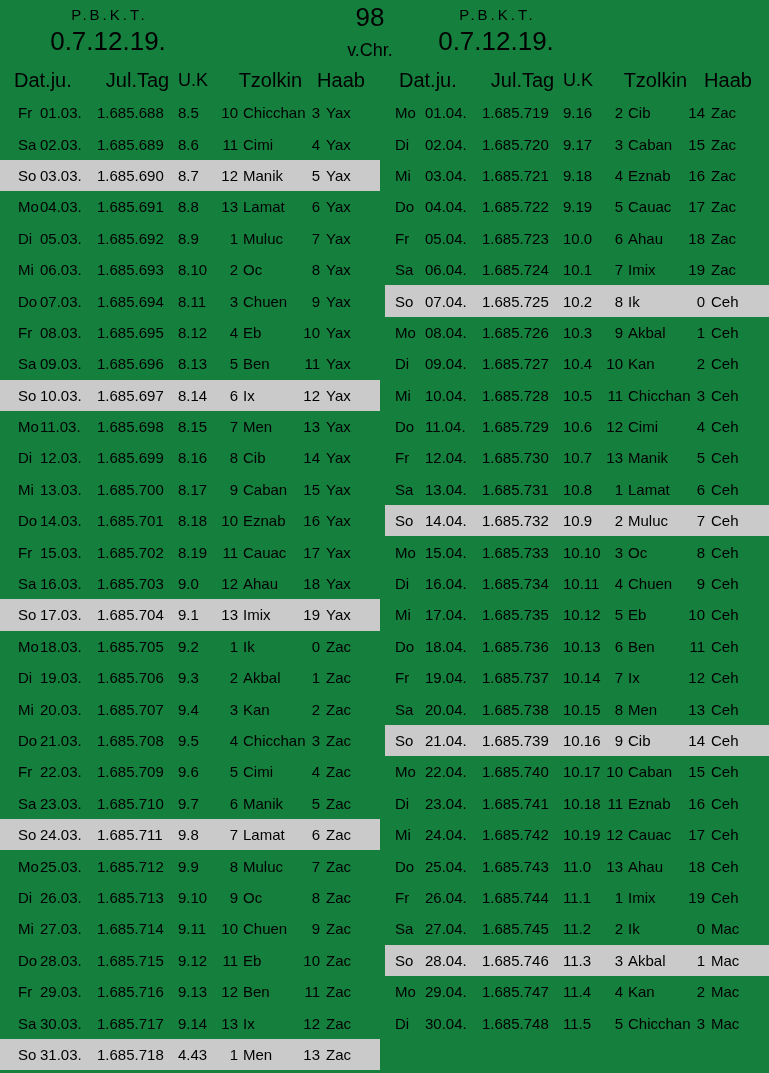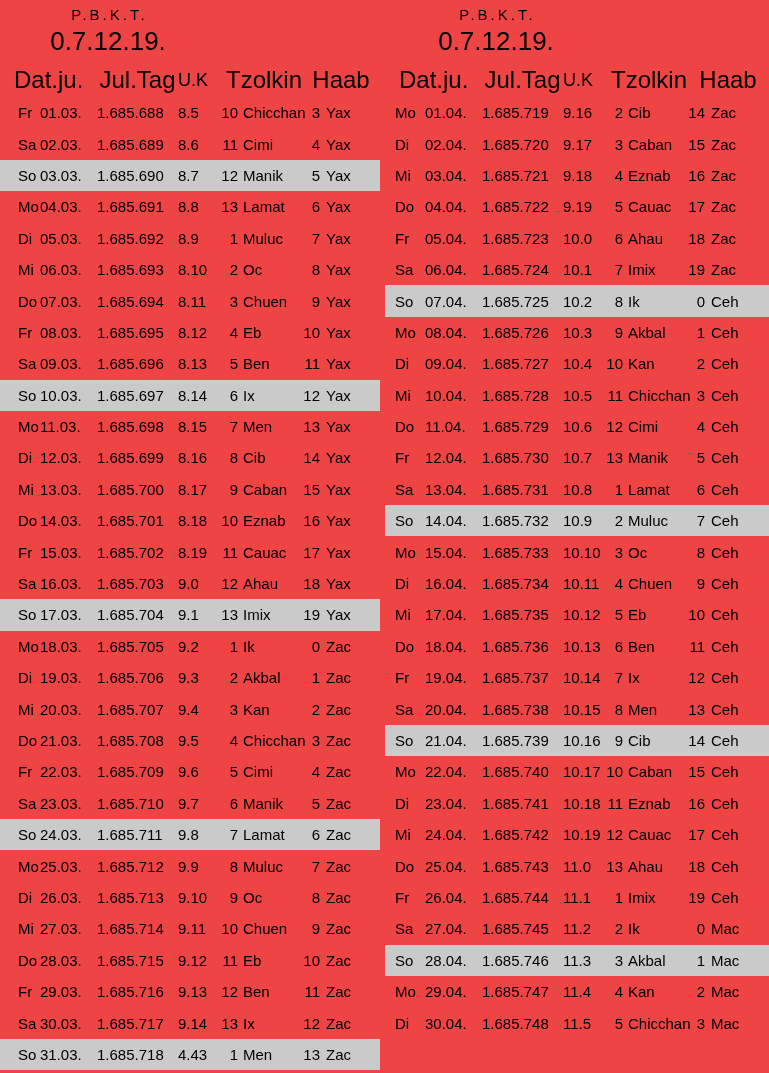--- a/index.html
+++ b/index.html
@@ -2,41 +2,41 @@
 <html style="--hl: #cacaca;"><head>
 <meta charset="utf-8">
 <style>
   * { box-sizing: border-box; }
   html, body { margin: 0; padding: 0; }
   body {
     width: 769px; height: 1073px;
     background: #ffffff; color: #000000;
     font-family: "Liberation Sans", sans-serif;
   }
-  .page { position: relative; width: 769px; height: 1073px; overflow: hidden; background:#ef4444; }
+  .page { position: relative; width: 769px; height: 1073px; overflow: hidden; background:#15803d; }
 
   
   .hdr-block { position: absolute; text-align: center; }
   .hdr-left  { left: 38px;  top: 6px; width: 140px; }
   .hdr-center{ left: 318px; top: 2px; width: 104px; }
   .hdr-right { left: 426px; top: 6px; width: 140px; }
   .pbkt { font-size: 15px; letter-spacing: 3px; padding-left: 3px; }
   .lc   { font-size: 26px; margin-top: 3px; text-align: center; }
   .year { font-size: 26px; }
   .era  { font-size: 18px; margin-top: 7px; }
 
   
   .tables { position: absolute; top: 63px; left: 0; width: 769px; }
   .cal-table { position: absolute; top: 0; }
   #table-left  { left: 0;   width: 380px; }
   #table-right { left: 385px; width: 384px; }
 
   table { border-collapse: collapse; table-layout: fixed; width: 100%; }
   th {
-    font-weight: normal; font-size: 24px; height: 34px;
+    font-weight: normal; font-size: 20px; height: 34px;
     padding: 0; vertical-align: middle; white-space: nowrap;
   }
   th.h-datju  { text-align: left; padding-left: 14px; }
   th.h-jultag { text-align: center; }
   th.h-uk     { text-align: left; font-size: 18px; }
   th.h-tzolkin{ text-align: right; }
   th.h-haab   { text-align: center; }
 
   td {
     font-size: 15px; height: 31.4px; padding: 0;
@@ -53,20 +53,24 @@
 </head>
 <body>
 
 <div class="page">
 
   <div class="hdr-block hdr-left">
     <div class="pbkt">P.B.K.T.</div>
     <div class="lc">0.7.12.19.</div>
   </div>
 
+  <div class="hdr-block hdr-center">
+    <div class="year">98</div>
+    <div class="era">v.Chr.</div>
+  </div>
 
   <div class="hdr-block hdr-right">
     <div class="pbkt">P.B.K.T.</div>
     <div class="lc">0.7.12.19.</div>
   </div>
 
   <div class="tables">
 
     <section class="cal-table" id="table-left">
       <table>

